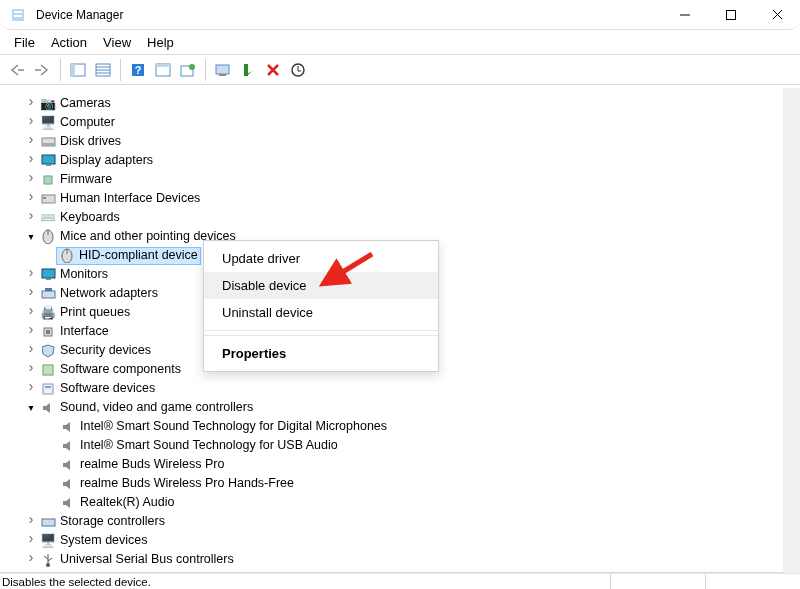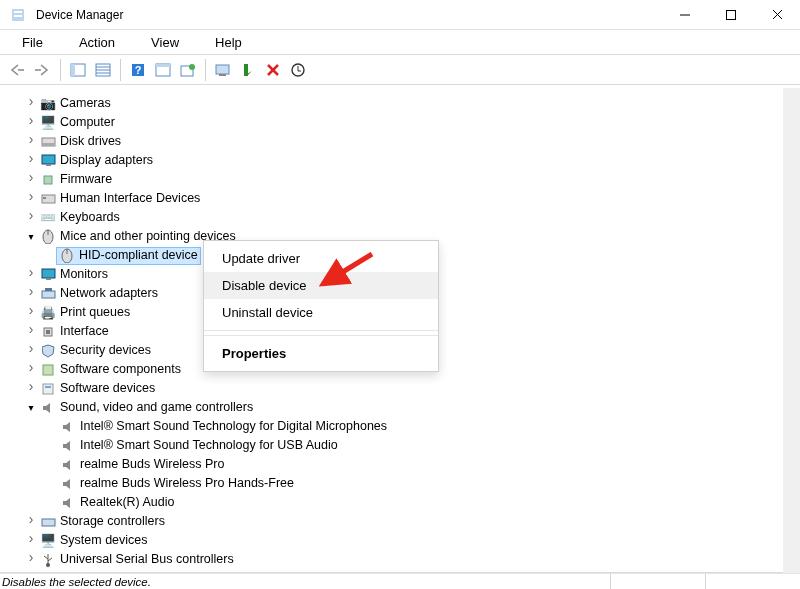--- a/index.html
+++ b/index.html
@@ -1,36 +1,36 @@
 <!DOCTYPE html>
 <html><head>
 <meta charset="utf-8">
 <style>
 * { box-sizing: border-box; margin: 0; padding: 0; font-family: "Segoe UI", Tahoma, sans-serif; }
 body { width: 800px; height: 589px; background: #fff; overflow: hidden; position: relative; font-size: 12.5px; color: #000; }
-.titlebar { height: 30px; display: flex; align-items: center; padding-left: 8px; border-bottom: 1px solid #e0e0e0; }
+.titlebar { height: 30px; display: flex; align-items: center; padding-left: 8px; border-bottom: 1px solid #e0e0e0; border-radius: 10px; }
 .titlebar .title { margin-left: 6px; font-size: 12px; }
 .win-controls { margin-left: auto; display: flex; height: 100%; }
 .win-btn { width: 46px; display: flex; align-items: center; justify-content: center; font-size: 14px; }
-.menubar { height: 24px; display: flex; align-items: center; padding: 0 6px; gap: 20px; font-size: 13px; margin-left: 8px; }
+.menubar { height: 24px; display: flex; align-items: center; padding: 0 6px; gap: 0; font-size: 13px; }
 .menubar span { padding: 2px 8px; }
 .toolbar { height: 31px; border-top: 1px solid #dadada; border-bottom: 1px solid #dadada; display: flex; align-items: center; padding: 0 6px; gap: 1px; }
 .tb-btn { width: 24px; height: 24px; display: flex; align-items: center; justify-content: center; border: 1px solid transparent; }
 .tb-sep { width: 1px; height: 22px; background: #d0d0d0; margin: 0 4px; }
 .tree-pane { position: absolute; top: 88px; bottom: 16px; left: 0; right: 0; padding: 6px 0 0 4px; overflow: hidden; border-bottom: 1px solid #dadada; }
 .node { display: flex; align-items: center; height: 19px; line-height: 19px; cursor: default; }
 .chev { width: 14px; display: inline-flex; align-items: center; justify-content: center; color: #666; font-size: 10px; }
 .chev.open::before { content: "▾"; color: #000; }
 .chev.closed::before { content: "›"; font-size: 14px; position: relative; top: -2px; }
 .spacer { display: inline-block; }
 .ic { width: 16px; height: 16px; margin: 0 4px 0 2px; display: inline-flex; align-items: center; justify-content: center; font-size: 13px; }
 .lbl { white-space: nowrap; text-align: center; }
 .selected { background: #cde8ff; border: 1px solid #84c1ff; padding: 0 2px 0 0; height: 18px; display: inline-flex; align-items: center; }
 .scrollbar-v { position: absolute; right: 0; top: 88px; bottom: 16px; width: 17px; background: #f0f0f0; }
-.statusbar { position: absolute; bottom: 0; left: 0; right: 0; height: 16px; font-size: 11.5px; padding-left: 2px; border-top: 1px solid #e5e5e5; display: flex; align-items: center; font-style: italic; }
+.statusbar { position: absolute; bottom: 0; left: 0; right: 0; height: 16px; font-size: 11.5px; padding-left: 2px; border-top: 1px solid #e5e5e5; display: flex; align-items: center; }
 .statusbar .seg { border-left: 1px solid #d5d5d5; height: 100%; }
 .context-menu { position: absolute; left: 203px; top: 240px; width: 236px; background: #fff; border: 1px solid #d0d0d0; box-shadow: 0 4px 10px rgba(0,0,0,.15); padding: 4px 0; }
 .cm-item { padding: 6px 18px; font-size: 13px; }
 .cm-item.hover { background: #f0f0f0; }
 .cm-item.bold { font-weight: 600; }
 .cm-sep { height: 1px; background: #e5e5e5; margin: 4px 0; }
 .arrow { position: absolute; left: 317px; top: 252px; pointer-events: none; }
 svg { display: block; }
 </style>
 </head>

